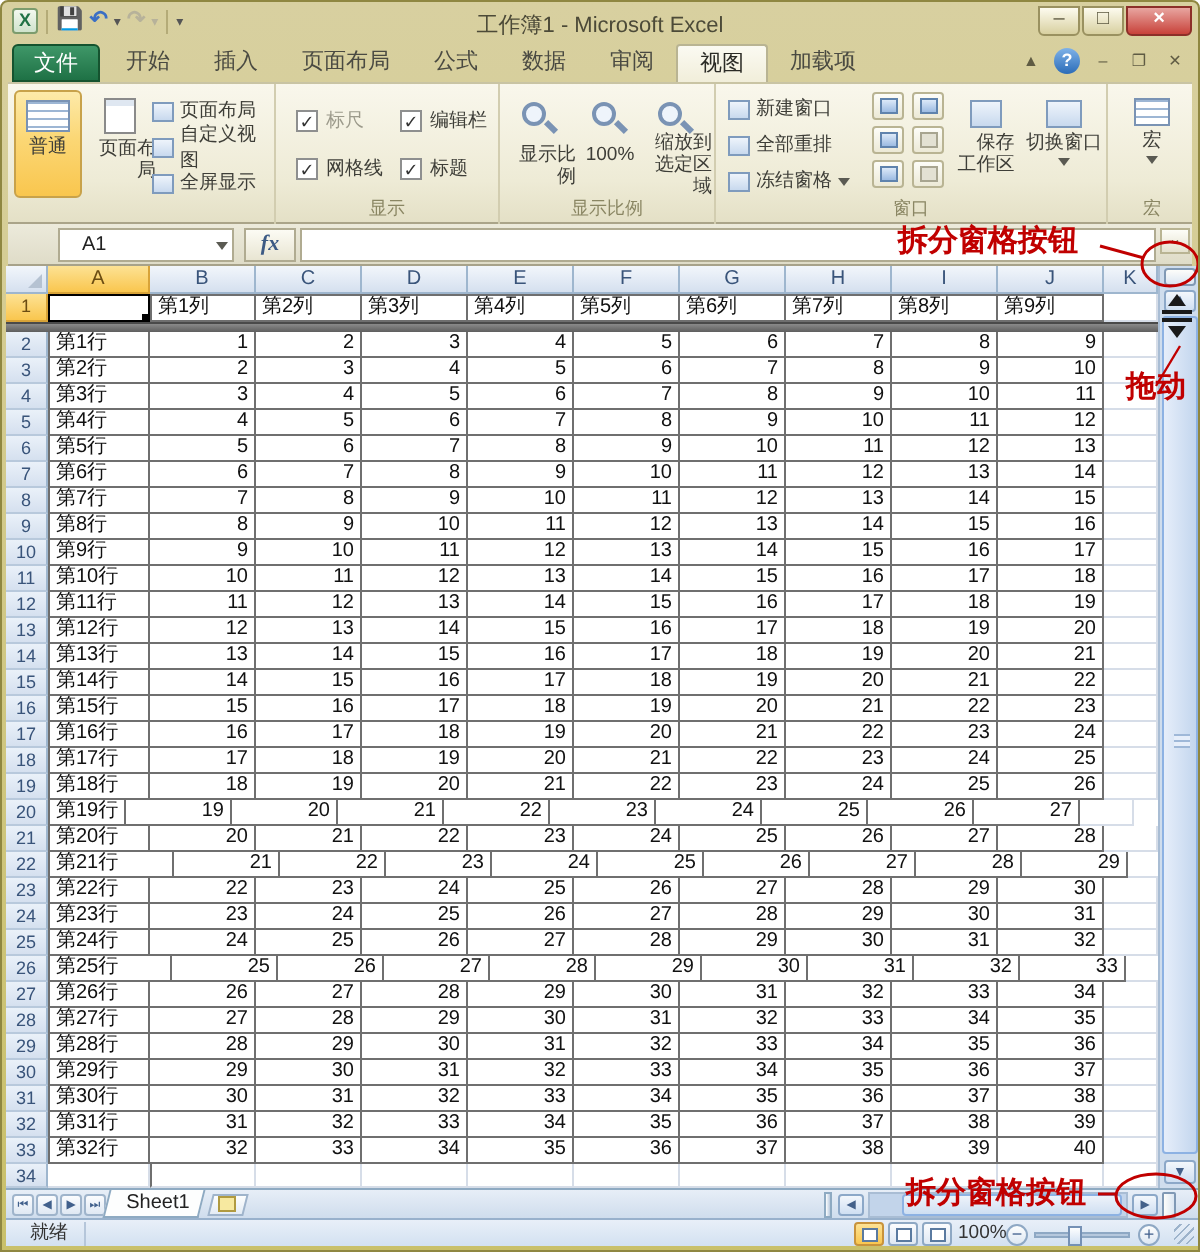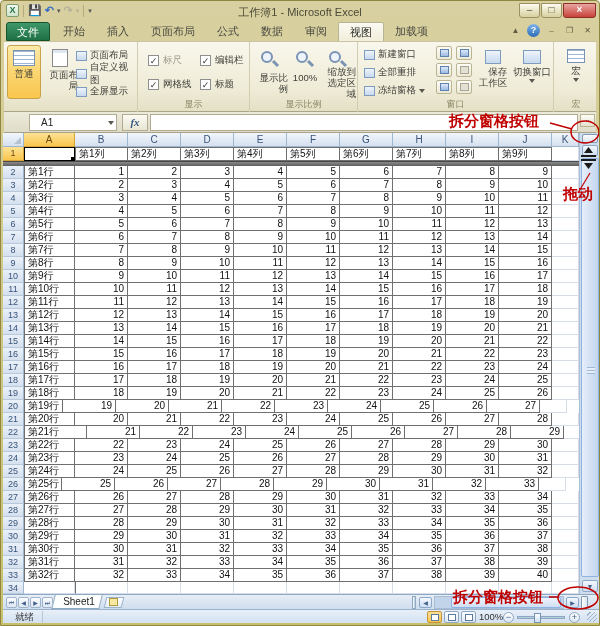--- a/index.html
+++ b/index.html
@@ -688,21 +688,21 @@
           <span class="cell bord num" style="width: 53px;">27</span>
           <span class="cell bord num" style="width: 53px;">28</span>
           <span class="cell bord num" style="width: 53px;">29</span>
           <span class="cell bord num" style="width: 53px;">30</span>
           <span class="cell bord num" style="width: 53px;">31</span>
           <span class="cell bord num" style="width: 53px;">32</span>
           <span class="cell " style="width: 27px;"></span>
         </div>
         <div class="grid-row">
           <span class="row-hdr">26</span>
-          <span class="cell bord bl" style="width: 38px;">第25行</span>
+          <span class="cell bord bl" style="width: 62px;">第25行</span>
           <span class="cell bord num" style="width: 53px;">25</span>
           <span class="cell bord num" style="width: 53px;">26</span>
           <span class="cell bord num" style="width: 53px;">27</span>
           <span class="cell bord num" style="width: 53px;">28</span>
           <span class="cell bord num" style="width: 53px;">29</span>
           <span class="cell bord num" style="width: 53px;">30</span>
           <span class="cell bord num" style="width: 53px;">31</span>
           <span class="cell bord num" style="width: 53px;">32</span>
           <span class="cell bord num" style="width: 53px;">33</span>
           <span class="cell " style="width: 27px;"></span>

